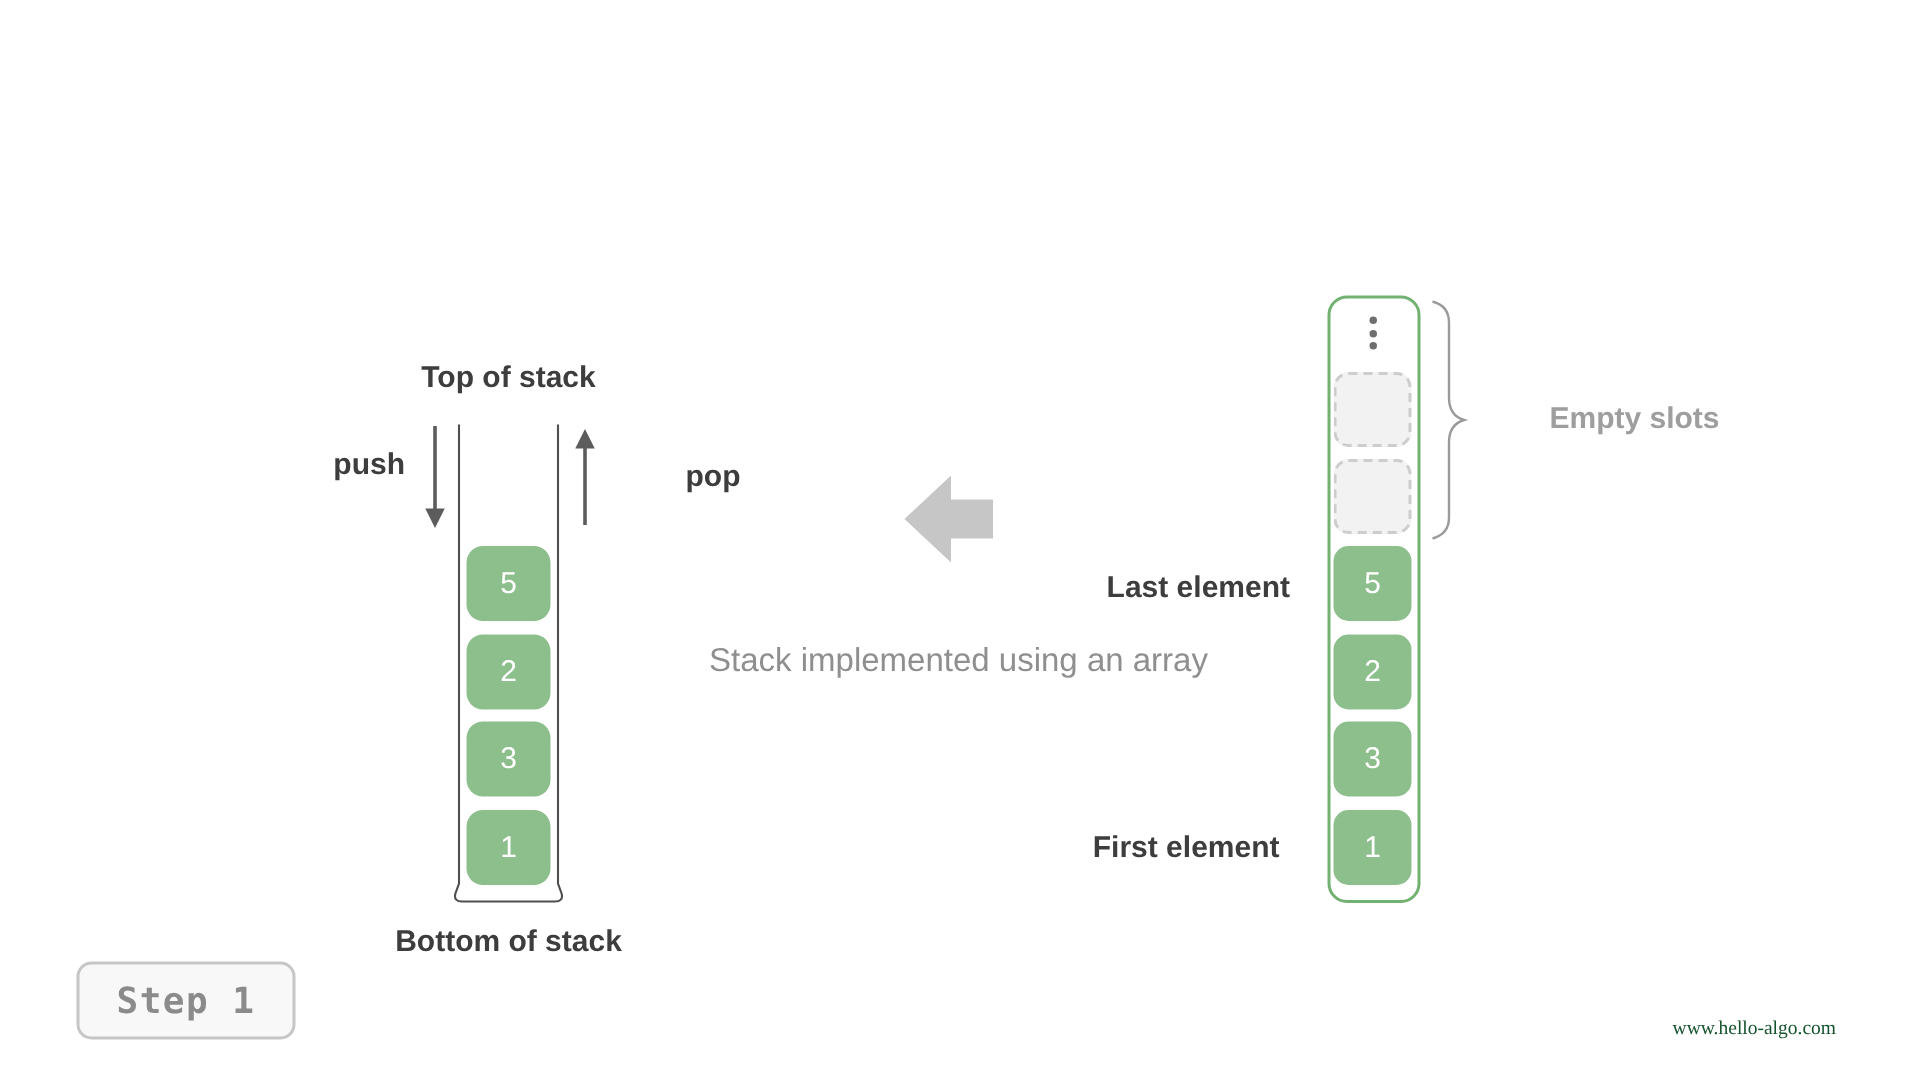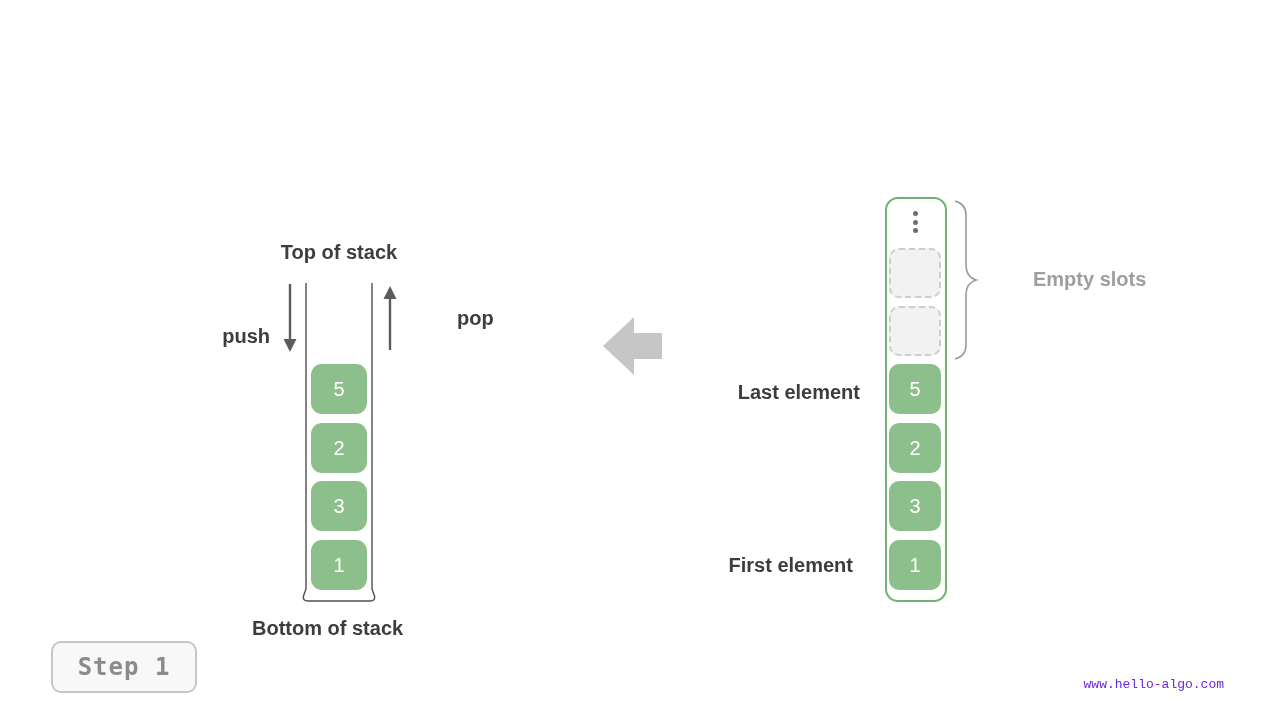--- a/index.html
+++ b/index.html
@@ -98,23 +98,23 @@
     font-size: 24px;
     font-weight: bold;
     color: #8b8b8b;
     letter-spacing: 1px;
     margin-left: 16px;
   }
   .watermark {
     position: absolute;
     z-index: 3;
     right: 40px; top: 677px;
-    font-family: Liberation Mono, monospace;
+    font-family: Liberation Serif, serif;
     font-size: 13px;
-    color: #6d28d9;
+    color: #14532d;
     white-space: nowrap;
   }
 </style>
 </head>
 <body>
 
 <div class="canvas">
 
   <svg class="svg-layer" viewBox="0 0 1280 720">
 
@@ -129,29 +129,30 @@
       <line x1="390" y1="350" x2="390" y2="297" stroke="#5c5c5c" stroke-width="2.4"></line>
       <polygon points="383.5,299 396.5,299 390,286" fill="#5c5c5c"></polygon>
     </g>
 
     <polygon points="603,346 634,317 634,333 662,333 662,359 634,359 634,375" fill="#c6c6c6"></polygon>
 
     <path d="M 955 201 Q 966 204 966 215 L 966 265 Q 966 277 976 280 Q 966 283 966 295 L 966 345 Q 966 356 955 359" fill="none" stroke="#9a9a9a" stroke-width="1.6"></path>
   </svg>
 
   <div class="label" style="left:239px; top:240px; width:200px; text-align:center;">Top of stack</div>
-  <div class="label" style="left:180px; top:324px; width:90px; text-align:right;">push</div>
+  <div class="label" style="left:180px; top:298px; width:90px; text-align:right;">push</div>
   <div class="label" style="left:413px; top:306px; width:90px; text-align:left;margin-left:44px;">pop</div>
-  <div class="label" style="left:252px; top:616px; width:200px; ">Bottom of stack</div>
+  <div class="label" style="left:239px; top:616px; width:200px; text-align:center;">Bottom of stack</div>
 
   <div class="block block-left" style="top:364px;">5</div>
   <div class="block block-left" style="top:423px;">2</div>
   <div class="block block-left" style="top:481px;">3</div>
   <div class="block block-left" style="top:540px;">1</div>
 
+  <div class="caption" style="left:439px; top:427px; width:400px;">Stack implemented using an array</div>
 
   <div class="array-container"></div>
 
   <div class="dots">
     <span></span>
     <span></span>
     <span></span>
   </div>
 
   <div class="empty-slot" style="top:248px;"></div>

